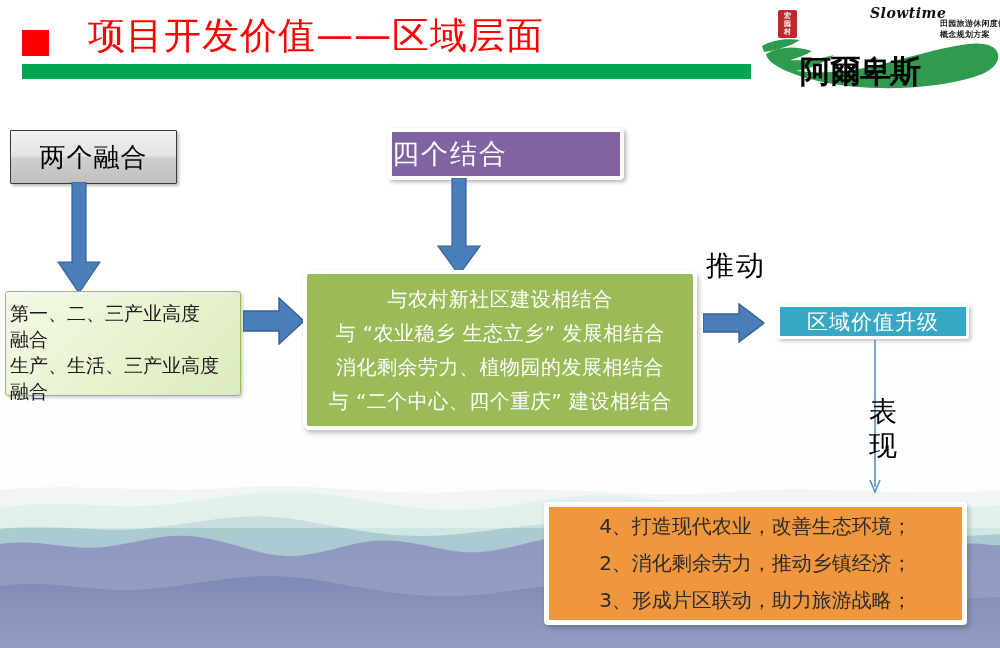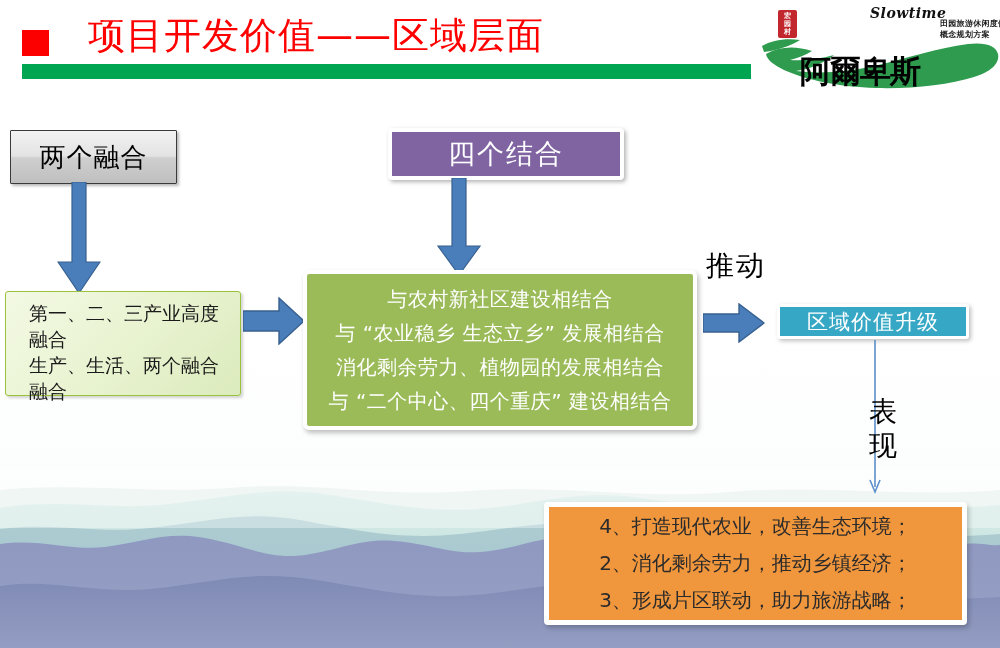--- a/index.html
+++ b/index.html
@@ -79,30 +79,30 @@
     box-shadow:2px 2px 3px rgba(0,0,0,.28);
     display:flex;align-items:center;justify-content:center;
     color:#000000;font-size:26px;letter-spacing:1px;
   }
 
   .box-purple{
     left:388px;top:128px;width:236px;height:52px;
     background:#8064a2;
     border:4px solid #ffffff;border-radius:4px;
     box-shadow:2px 2px 4px rgba(0,0,0,.30);
-    display:flex;align-items:center;justify-content:center;
+    display:flex;align-items:center;
     color:#ffffff;font-size:27px;letter-spacing:2px;
   }
 
   .box-lightgreen{
     left:5px;top:291px;width:236px;height:105px;
     background:linear-gradient(135deg,#f3f9e4 0%,#eaf4d3 45%,#dcebbd 100%);
     border:1.5px solid #9ac23c;border-radius:3px;
     box-shadow:2px 2px 3px rgba(0,0,0,.18);
-    padding:8px 6px 6px 23px;
+    padding:8px 6px 6px 4px;
     color:#1a1a1a;font-size:19px;line-height:26px;
   }
 
   .box-green{
     left:303px;top:270px;width:394px;height:160px;
     background:#9bbb59;
     border:4px solid #ffffff;border-radius:6px;
     box-shadow:2px 3px 5px rgba(0,0,0,.25);
     display:flex;flex-direction:column;align-items:center;justify-content:center;
     color:#ffffff;font-size:20px;line-height:34px;letter-spacing:.5px;
@@ -243,21 +243,21 @@
 
   <div class="arrow ar-down-mid">
     <svg width="44" height="98" viewBox="0 0 44 98" aria-hidden="true">
       <polygon points="15,0 29,0 29,68 43,68 22,97 1,68 15,68" fill="#4a7ebb" stroke="#37608f" stroke-width="1.2"></polygon>
     </svg>
   </div>
 
   <div class="box box-lightgreen">
     <div>第一、二、三产业高度</div>
     <div>融合</div>
-    <div>生产、生活、两个融合</div>
+    <div>生产、生活、三产业高度</div>
     <div>融合</div>
   </div>
 
   <div class="arrow ar-right-1">
     <svg width="62" height="48" viewBox="0 0 62 48" aria-hidden="true">
       <polygon points="0,14 36,14 36,1 61,24 36,47 36,34 0,34" fill="#4a7ebb" stroke="#37608f" stroke-width="1.4"></polygon>
     </svg>
   </div>
 
   <div class="box box-green">

